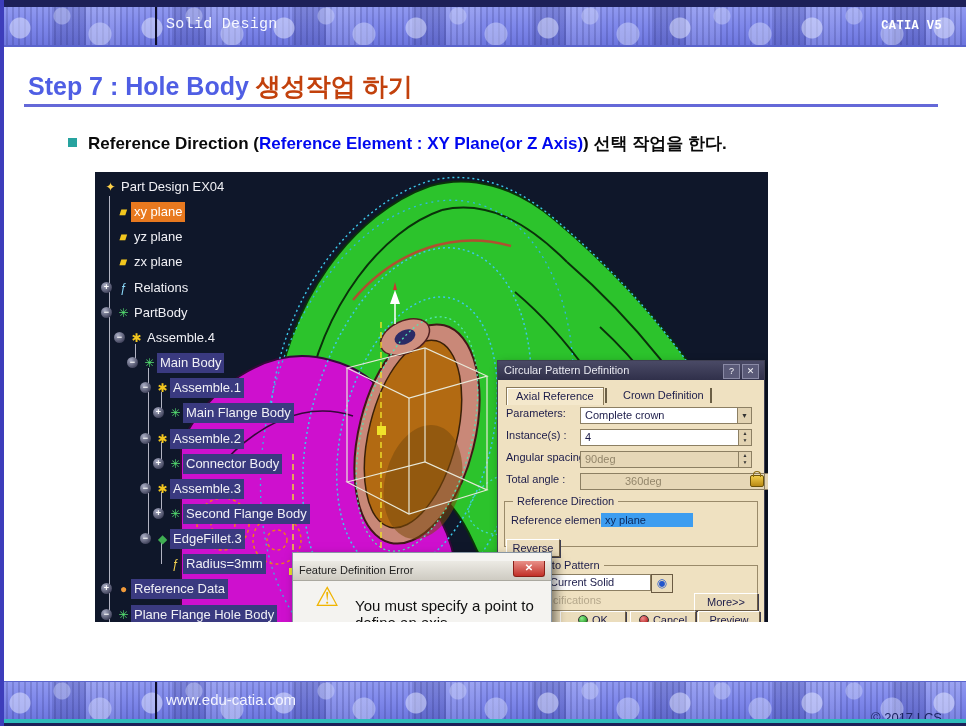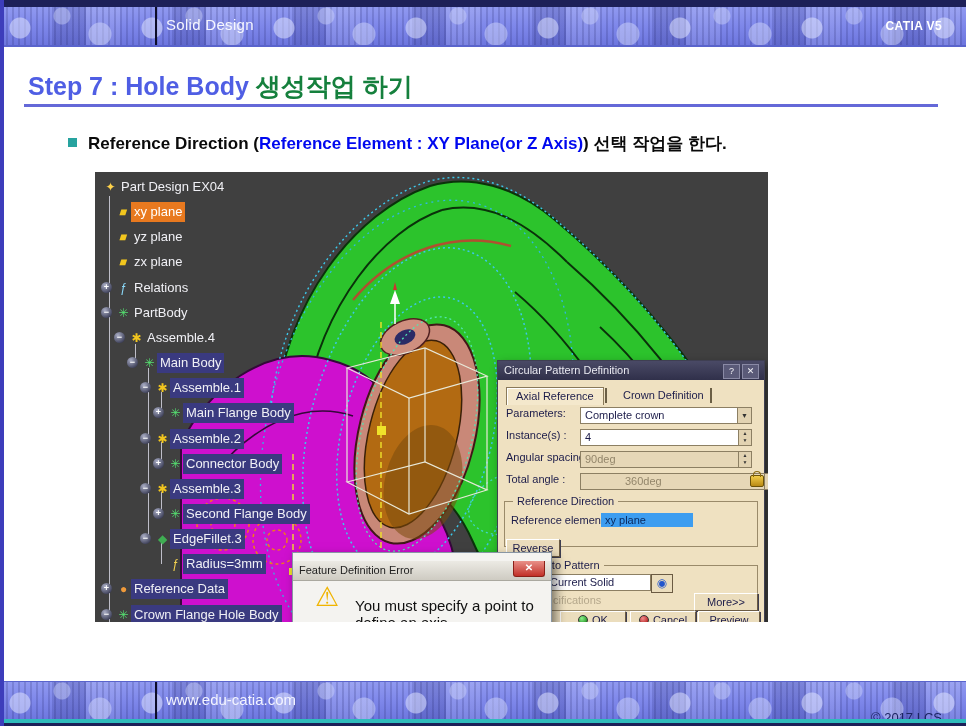--- a/index.html
+++ b/index.html
@@ -11,39 +11,39 @@
   .deco{position:absolute;left:0;width:100%;height:38px;
     background:
       radial-gradient(circle 11px at 20px 21px, rgba(226,230,255,.52) 10px, transparent 11px),
       radial-gradient(circle 9px at 62px 9px,  rgba(206,212,250,.44) 8px,  transparent 9px),
       radial-gradient(circle 12px at 100px 27px, rgba(216,221,252,.46) 11px, transparent 12px),
       repeating-linear-gradient(90deg, rgba(28,30,95,.18) 0 2px, transparent 2px 6px),
       repeating-linear-gradient(90deg, transparent 0 52px, rgba(35,38,115,.18) 52px 86px, rgba(255,255,255,.10) 86px 120px),
       linear-gradient(180deg,#9099f0 0%, #7e87ea 50%, #6d76de 100%);
     background-repeat:repeat-x,repeat-x,repeat-x,repeat,repeat,no-repeat;
     background-size:132px 38px,132px 38px,132px 38px,auto,auto,auto;}
-  .deco.hdr{top:7px;border-bottom:2px solid #5a64cc;}
+  .deco.hdr{top:7px;border-bottom:2px solid #5a64cc;font-family:Liberation Mono, monospace;}
   .deco.ftr{top:681px;border-top:1px solid #5a64cc;}
   .vline{position:absolute;top:0;width:2px;height:100%;background:#0d0d28;}
   .hdr-title{position:absolute;left:166px;top:9px;color:#f6f7ff;font-size:15px;letter-spacing:.3px;}
   .hdr-brand{position:absolute;right:24px;top:12px;color:#ffffff;font-size:12px;font-weight:bold;letter-spacing:.4px;}
   .ftr-site{position:absolute;left:166px;top:9px;color:#f3f4ff;font-size:15px;}
   .ftr-copy{position:absolute;right:24px;top:28px;color:#1c2462;font-size:13px;}
   .strip-teal{position:absolute;left:0;top:719px;width:100%;height:4px;background:#2fbcbc;}
   .strip-bot{position:absolute;left:0;top:723px;width:100%;height:3px;background:#1d2058;}
   
   .slide-title{position:absolute;left:28px;top:70px;font-size:25px;font-weight:bold;}
-  .t-en{color:#4f5ee4;} .t-ko{color:#15803d;}
+  .t-en{color:#4f5ee4;} .t-ko{color:#c2410c;}
   .title-rule{position:absolute;left:24px;top:104px;width:914px;height:3px;background:#6468d8;}
   .bullet-row{position:absolute;left:68px;top:132px;width:860px;font-size:17px;font-weight:bold;color:#0a0a0a;}
   .bullet-sq{position:absolute;left:0;top:6px;width:9px;height:9px;background:#27a39f;}
   .bullet-text{position:absolute;left:20px;top:0;white-space:nowrap;}
   .b-em{color:#0008ef;}
   
-  .shot{position:absolute;left:95px;top:172px;width:673px;height:450px;background:#404040;overflow:hidden;}
+  .shot{position:absolute;left:95px;top:172px;width:673px;height:450px;background:#0f172a;overflow:hidden;}
   .shot svg{position:absolute;left:0;top:0;}
   .conn{position:absolute;width:1px;background:rgba(232,232,245,.75);z-index:5;}
   .tree-row{position:absolute;height:20px;line-height:20px;white-space:nowrap;z-index:6;color:#f0f0f5;font-size:13px;cursor:default;}
   .tree-ic{display:inline-block;width:15px;text-align:center;font-size:12px;vertical-align:top;}
   .ic-plane-icon{transform:skewX(-18deg);}
   .tree-lb{display:inline-block;padding:0 3px;vertical-align:top;}
   .lb-chip{background:#3a3a80;}
   .lb-sel{background:#e8791f;color:#fff;}
   .lb-und{text-decoration:underline;}
   .knob{position:absolute;left:-15px;top:4px;width:11px;height:11px;border-radius:50%;
@@ -216,21 +216,21 @@
         <div class="tree-row" style="top: 181px; left: 47px;"><span class="knob">−</span><span class="tree-ic ic-body-icon" style="color: rgb(85, 224, 112);">✳</span><span class="tree-lb lb-chip">Main Body</span></div>
         <div class="tree-row" style="top: 206px; left: 60px;"><span class="knob">−</span><span class="tree-ic ic-assemble-icon" style="color: rgb(242, 198, 30);">✱</span><span class="tree-lb lb-chip">Assemble.1</span></div>
         <div class="tree-row" style="top: 231px; left: 73px;"><span class="knob">+</span><span class="tree-ic ic-body-icon" style="color: rgb(85, 224, 112);">✳</span><span class="tree-lb lb-chip">Main Flange Body</span></div>
         <div class="tree-row" style="top: 257px; left: 60px;"><span class="knob">−</span><span class="tree-ic ic-assemble-icon" style="color: rgb(242, 198, 30);">✱</span><span class="tree-lb lb-chip">Assemble.2</span></div>
         <div class="tree-row" style="top: 282px; left: 73px;"><span class="knob">+</span><span class="tree-ic ic-body-icon" style="color: rgb(85, 224, 112);">✳</span><span class="tree-lb lb-chip">Connector Body</span></div>
         <div class="tree-row" style="top: 307px; left: 60px;"><span class="knob">−</span><span class="tree-ic ic-assemble-icon" style="color: rgb(242, 198, 30);">✱</span><span class="tree-lb lb-chip">Assemble.3</span></div>
         <div class="tree-row" style="top: 332px; left: 73px;"><span class="knob">+</span><span class="tree-ic ic-body-icon" style="color: rgb(85, 224, 112);">✳</span><span class="tree-lb lb-chip">Second Flange Body</span></div>
         <div class="tree-row" style="top: 357px; left: 60px;"><span class="knob">−</span><span class="tree-ic ic-fillet-icon" style="color: rgb(63, 174, 82);">◆</span><span class="tree-lb lb-chip">EdgeFillet.3</span></div>
         <div class="tree-row" style="top: 382px; left: 73px;"><span class="tree-ic ic-formula-icon" style="color: rgb(242, 209, 80);">ƒ</span><span class="tree-lb lb-chip">Radius=3mm</span></div>
         <div class="tree-row" style="top: 407px; left: 21px;"><span class="knob">+</span><span class="tree-ic ic-reference-icon" style="color: rgb(240, 154, 58);">●</span><span class="tree-lb lb-chip">Reference Data</span></div>
-        <div class="tree-row" style="top: 433px; left: 21px;"><span class="knob">−</span><span class="tree-ic ic-body-icon" style="color: rgb(85, 224, 112);">✳</span><span class="tree-lb lb-chip">Crown Flange Hole Body</span></div>
+        <div class="tree-row" style="top: 433px; left: 21px;"><span class="knob">−</span><span class="tree-ic ic-body-icon" style="color: rgb(85, 224, 112);">✳</span><span class="tree-lb lb-chip">Plane Flange Hole Body</span></div>
         <div class="tree-row" style="top: 458px; left: 34px;"><span class="knob">+</span><span class="tree-ic ic-pad-icon" style="color: rgb(111, 140, 242);">▮</span><span class="tree-lb lb-chip">Pad.4</span></div>
         <div class="tree-row" style="top: 483px; left: 34px;"><span class="tree-ic ic-pattern-icon" style="color: rgb(159, 178, 255);">∴</span><span class="tree-lb lb-chip lb-und">CircPattern.1</span></div>
       </div>
 
     <div class="cpd">
       <div class="cpd-tb">
         <span class="ttl">Circular Pattern Definition</span>
         <span class="tb-btn" style="right:24px;">?</span>
         <span class="tb-btn" style="right:5px;">✕</span>
       </div>

